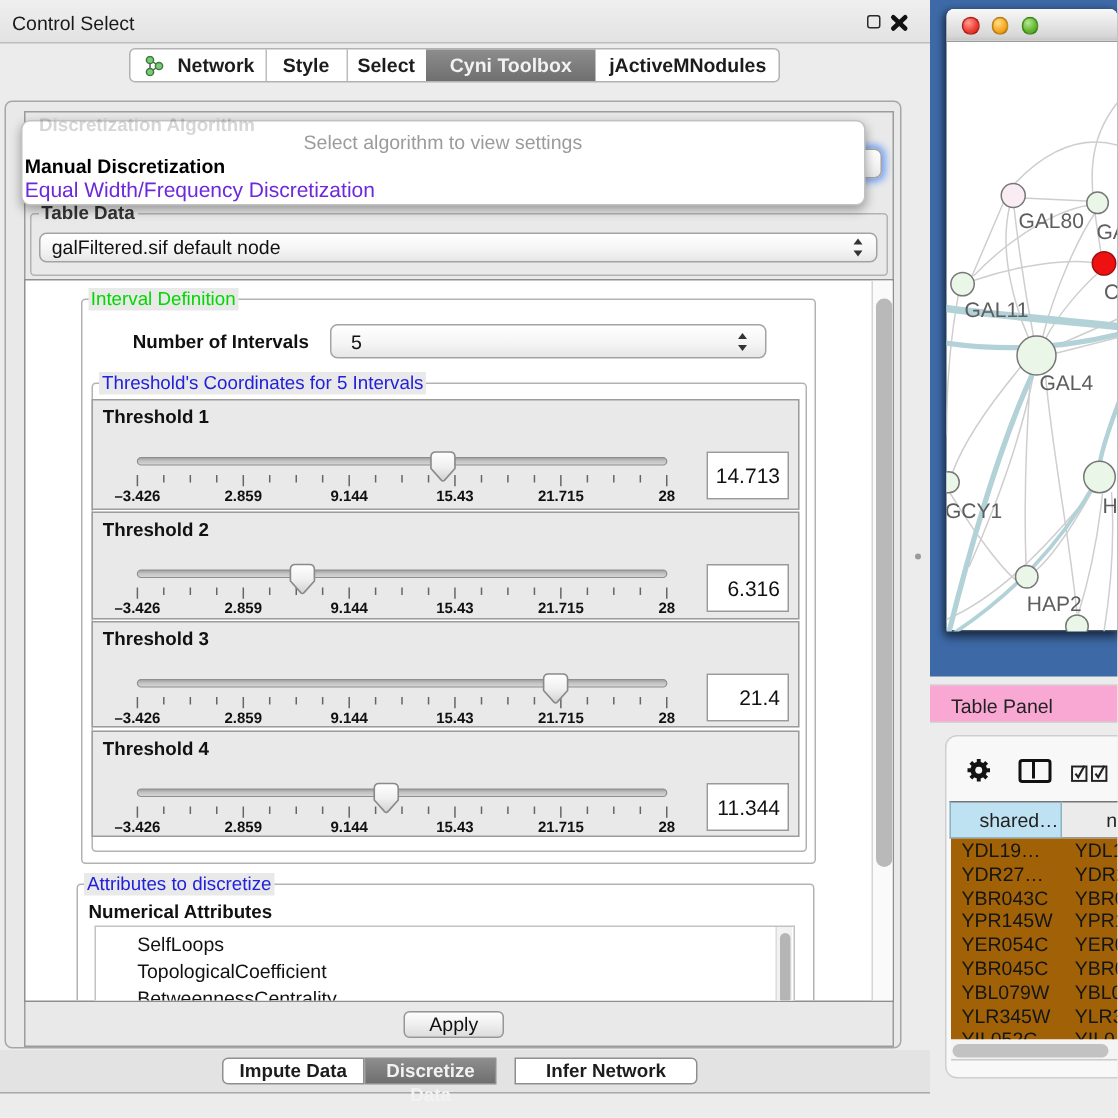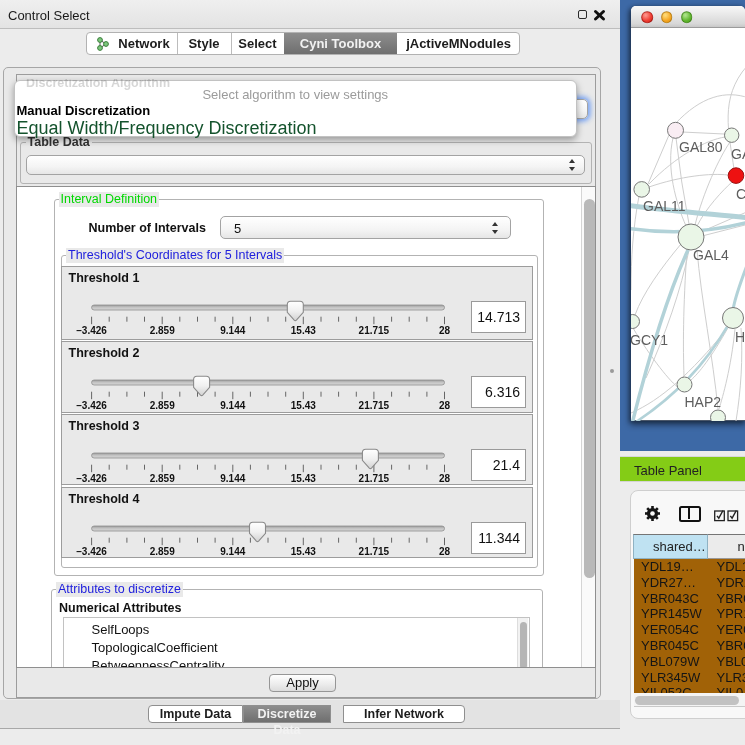--- a/index.html
+++ b/index.html
@@ -46,21 +46,21 @@
   font-size:12.5px; font-weight:bold; color:#1c1c1c; text-align:center; line-height:16.5px; }
 .dark { background:linear-gradient(#8d8d8d,#6f6f6f) !important; color:#f2f2f2 !important; }
 #bluebg { left:620px; top:0; width:125px; height:451px; background:#3d69a6; }
 #netwin { left:631px; top:6px; width:114px; height:415px; background:#fff;
   border-radius:5px 5px 0 0; border-bottom:1.5px solid #4a5668;
   box-shadow:0 3px 6px 1px rgba(0,0,0,0.45), -2px 1px 4px rgba(0,0,0,0.3); }
 #nettitle { position:absolute; left:0; top:0; width:114px; height:22px;
   background:linear-gradient(#f8f8f8,#d7d7d7 85%,#c7c7c7); border-bottom:1px solid #9b9b9b;
   border-radius:5px 5px 0 0; }
 .tl { position:absolute; top:11px; width:11.6px; height:11.6px; border-radius:50%; transform:translate(-50%,-50%); }
-#tablepanelbar { left:620px; top:456px; width:125px; height:26px; background:#84cc16;
+#tablepanelbar { left:620px; top:456px; width:125px; height:26px; background:#f9a8d4;
   border-top:1px solid #d8d8d8; border-bottom:1px solid #d4d4d4; }
 #tablepanelbar .t { position:absolute; left:14px; top:6px; font-size:13px; color:#222; }
 #tcontainer { left:630px; top:490px; width:130px; height:229px; background:#f8f8f8;
   border:1px solid #cfcfcf; border-radius:8px; }
 .trow { position:absolute; left:0; width:111.5px; height:15.8px; font-size:13px; color:#151515; line-height:15.8px; }
 .trow .c1 { position:absolute; left:7.5px; }
 .trow .c2 { position:absolute; left:83px; }
 </style></head>
 <body>
 
@@ -92,28 +92,29 @@
 <div id="outer" class="abs"></div>
 
 <div class="combo" style="left:500px;top:99px;width:88px;height:20px;box-shadow:0 0 5px 2.5px rgba(100,150,245,0.85)"></div>
 
 <div class="abs" style="left:16px;top:74px;width:580px;height:623.5px;border:1px solid #9c9c9c"></div>
 
 <div class="group abs" style="left:19.5px;top:142px;width:572.5px;height:41.5px">
   <span class="gtitle" style="left:5px;color:#333;font-weight:bold">Table Data</span>
 </div>
 <div class="combo abs" style="left:26px;top:154.5px;width:559px;height:20px">
+  <span class="ctext">galFiltered.sif default node</span>
     <span class="stepper"></span>
 </div>
 
 <div class="abs" style="left:13.5px;top:79.5px;width:563.5px;height:57px;background:#fff;
   border:1px solid #c2c2c2;border-radius:6px;box-shadow:0 3px 7px rgba(0,0,0,0.35);z-index:40"></div>
 <div class="abs" style="left:13.5px;top:87px;width:563.5px;text-align:center;font-size:13px;color:#9b9b9b;z-index:41">Select algorithm to view settings</div>
 <div class="abs" style="left:16.5px;top:102.5px;font-size:13px;font-weight:bold;color:#000;z-index:41">Manual Discretization</div>
-<div class="abs" style="left:16.5px;top:118px;font-size:18px;color:#14532d;z-index:41">Equal Width/Frequency Discretization</div>
+<div class="abs" style="left:16.5px;top:118px;font-size:14px;color:#6d28d9;z-index:41">Equal Width/Frequency Discretization</div>
 <div class="abs" style="left:0;top:78.5px;width:300px;height:12px;overflow:hidden;z-index:42">
     <div style="position:absolute;left:26px;top:-3px;font-size:12.5px;font-weight:bold;color:rgba(70,70,70,0.22)">Discretization Algorithm</div>
   </div>
 
 <div id="scrollpane" class="abs">
   <div class="group" style="left:36.5px;top:11.5px;width:490.5px;height:377px">
     <span class="gtitle" style="left:4px;color:#00d800">Interval Definition</span>
   </div>
   <div style="position:absolute;left:71.5px;top:33.5px;font-size:12.5px;font-weight:bold;color:#111">Number of Intervals</div>
   <div class="combo" style="left:203px;top:29px;width:290.5px;height:23px">

